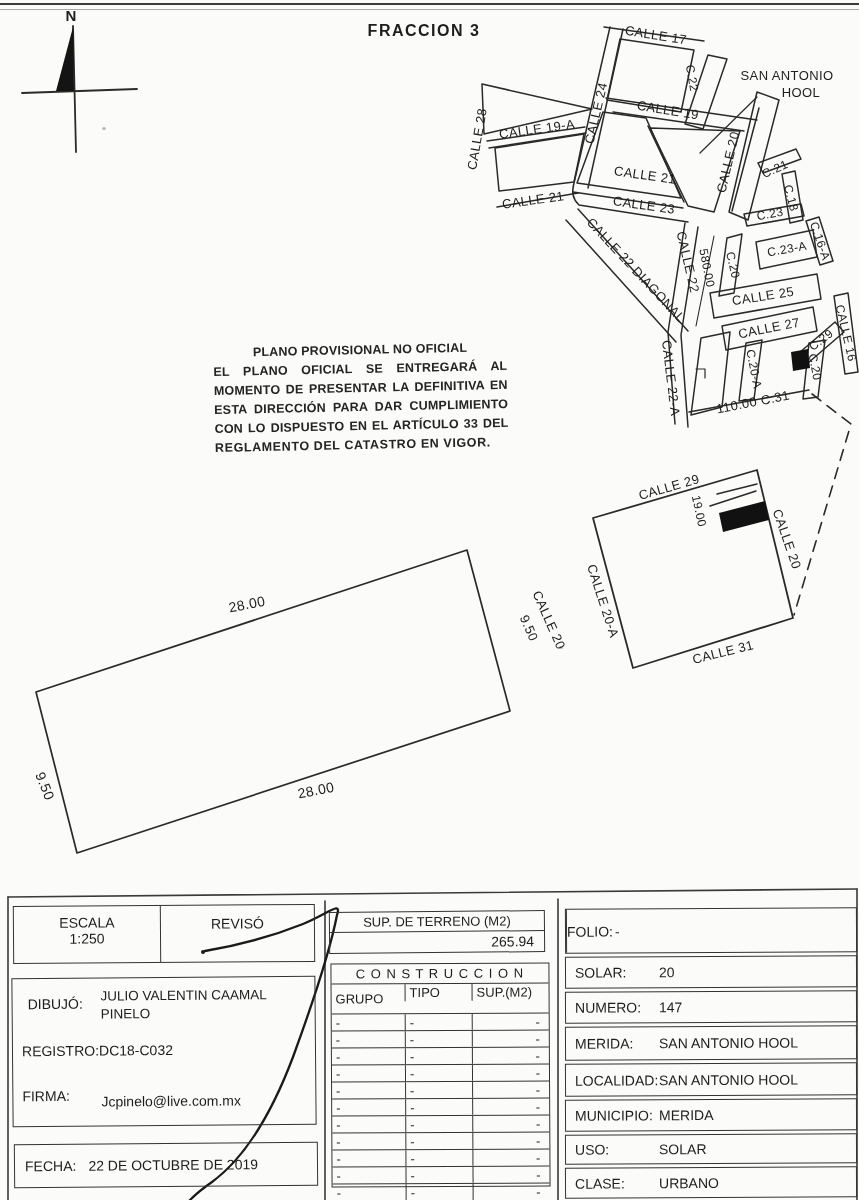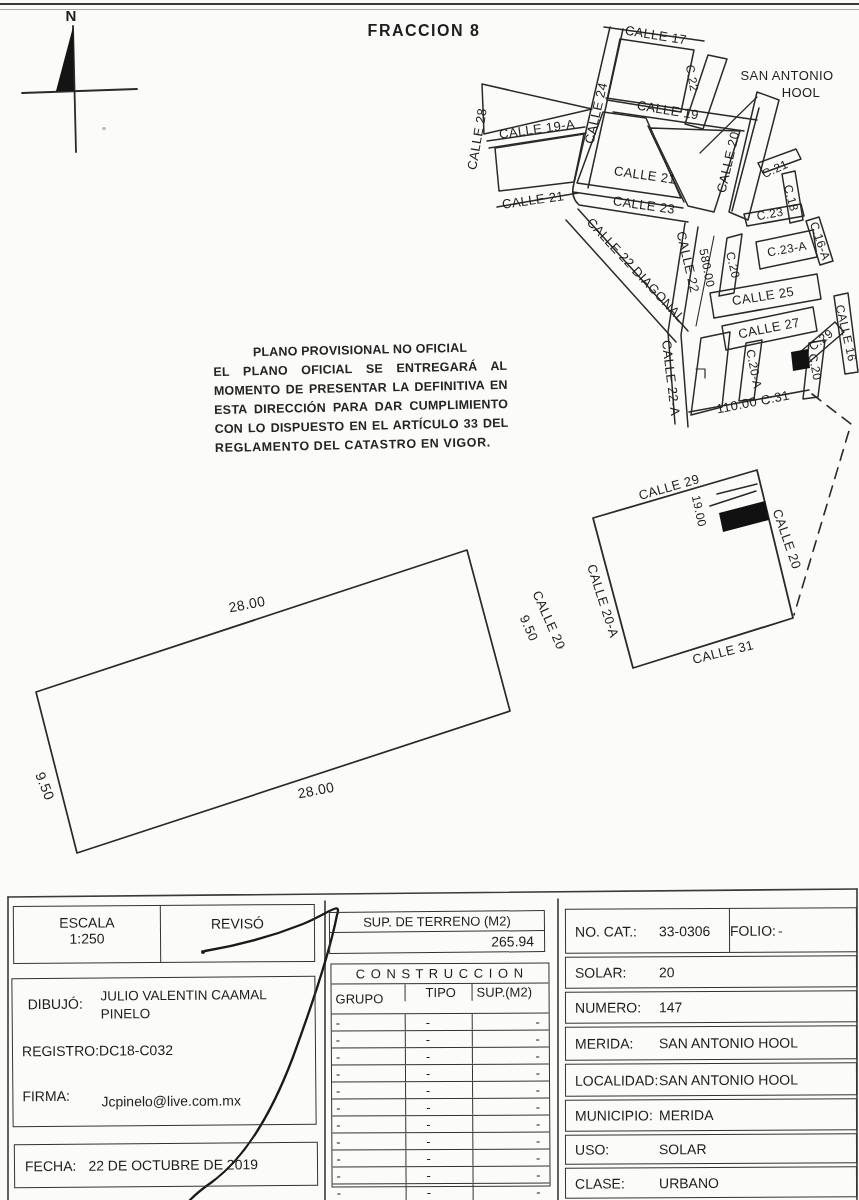--- a/index.html
+++ b/index.html
@@ -20,21 +20,21 @@
   .flexrow{display:flex;align-items:center;height:100%;}
   .lbl{font-size:14px;}
   .val{font-size:14px;}
   .frow{position:absolute;left:565px;width:292px;border:1.6px solid #333;box-sizing:border-box;
         display:flex;align-items:center;transform:rotate(-0.3deg);background:transparent;}
   .frow .lbl{min-width:84px;padding-left:9px;}
   .cons-hdr{display:flex;border-bottom:1.4px solid #333;}
   .cons-row{display:flex;border-bottom:1.3px solid #333;height:17px;box-sizing:border-box;}
   .cc{box-sizing:border-box;font-size:13px;display:flex;align-items:center;}
   .c1{width:73px;padding-left:4px;}
-  .c2{width:67px;padding-left:20px;border-left:1.4px solid #333;}
+  .c2{width:67px;padding-left:4px;border-left:1.4px solid #333;}
   .c3{flex:1;padding-right:9px;border-left:1.4px solid #333;justify-content:flex-end;}
   .speck{position:absolute;background:#b9b9b4;border-radius:50%;}
 </style>
 </head>
 <body>
 
 <div id="page">
 
   <svg width="859" height="1200" viewBox="0 0 859 1200">
     <g stroke="#2a2a2a" stroke-width="1.5" fill="none" stroke-linecap="round" stroke-linejoin="round">
@@ -114,21 +114,21 @@
       <g stroke="#1a1a1a" stroke-width="2.3">
         <circle cx="203" cy="952" r="2" fill="#1a1a1a" stroke="none"></circle>
         <path d="M205,951 C240,945 278,934 303,924 C328,914 342,900 337,915 C331,946 312,1005 293,1057 C273,1110 246,1157 212,1182 C199,1191 190,1199 184,1207"></path>
       </g>
     </g>
   </svg>
 
   <div class="speck" style="left:102px;top:127px;width:4px;height:3px;"></div>
   <div class="speck" style="left:559px;top:646px;width:4px;height:3px;"></div>
 
-  <div class="title" style="left:424px;top:31px;">FRACCION 8</div>
+  <div class="title" style="left:424px;top:31px;">FRACCION 3</div>
   <div class="north-n" style="left:71px;top:15px;">N</div>
 
   <div class="disc">
     <div class="l1">PLANO PROVISIONAL NO OFICIAL</div>
     <div class="lj">EL PLANO OFICIAL SE ENTREGARÁ AL</div>
     <div class="lj">MOMENTO DE PRESENTAR LA DEFINITIVA EN</div>
     <div class="lj">ESTA DIRECCIÓN PARA DAR CUMPLIMIENTO</div>
     <div class="lj">CON LO DISPUESTO EN EL ARTÍCULO 33 DEL</div>
     <div class="ll">REGLAMENTO DEL CATASTRO EN VIGOR.</div>
   </div>
@@ -271,24 +271,20 @@
         <div class="cc c3">-</div>
       </div>
     <div class="cons-row" style="border-bottom:none;">
         <div class="cc c1">-</div>
         <div class="cc c2">-</div>
         <div class="cc c3">-</div>
       </div>
   </div>
 
   <div class="frow" style="top:908px;height:45px;">
-    <div style="display:flex;align-items:center;width:163px;height:100%;">
-      <span class="lbl">NO. CAT.:</span>
-      <span class="val">33-0306</span>
-    </div>
     <div style="display:flex;align-items:center;flex:1;height:100%;border-left:1.6px solid #333;">
       <span class="lbl" style="min-width:0;padding-left:0;">FOLIO:</span>
       <span class="val" style="margin-left:2px;">-</span>
     </div>
   </div>
   <div class="frow" style="top:956px;height:32px;">
     <span class="lbl">SOLAR:</span>
     <span class="val">20</span>
   </div>
   <div class="frow" style="top:991px;height:32px;">

